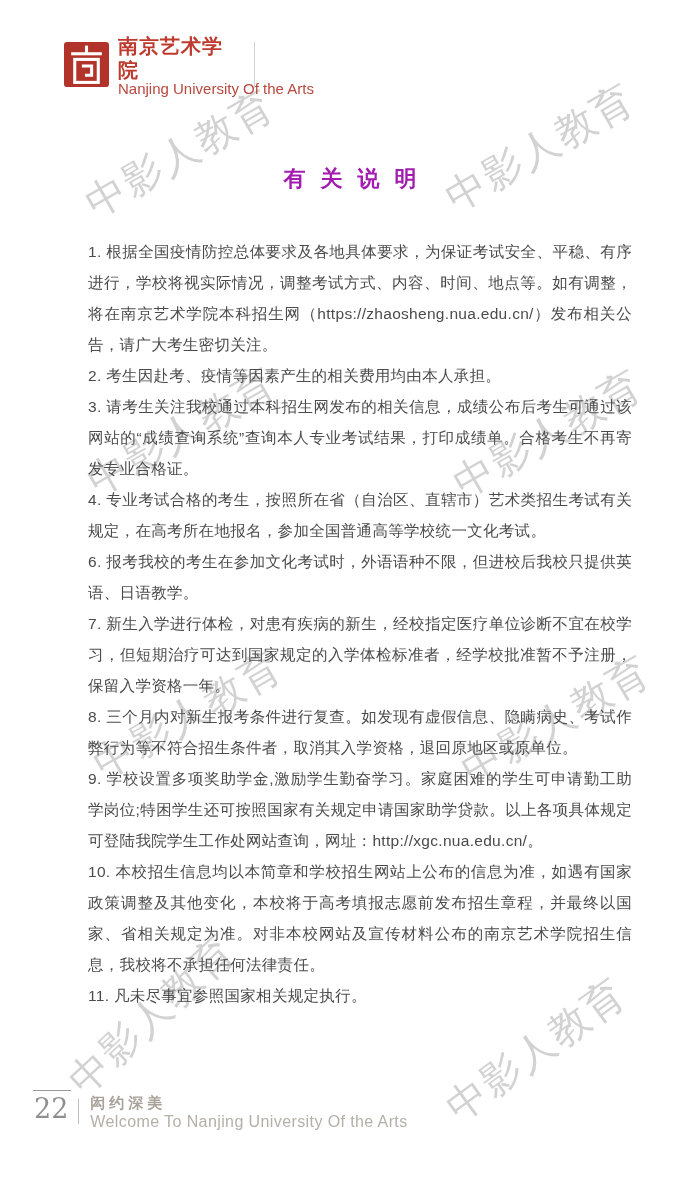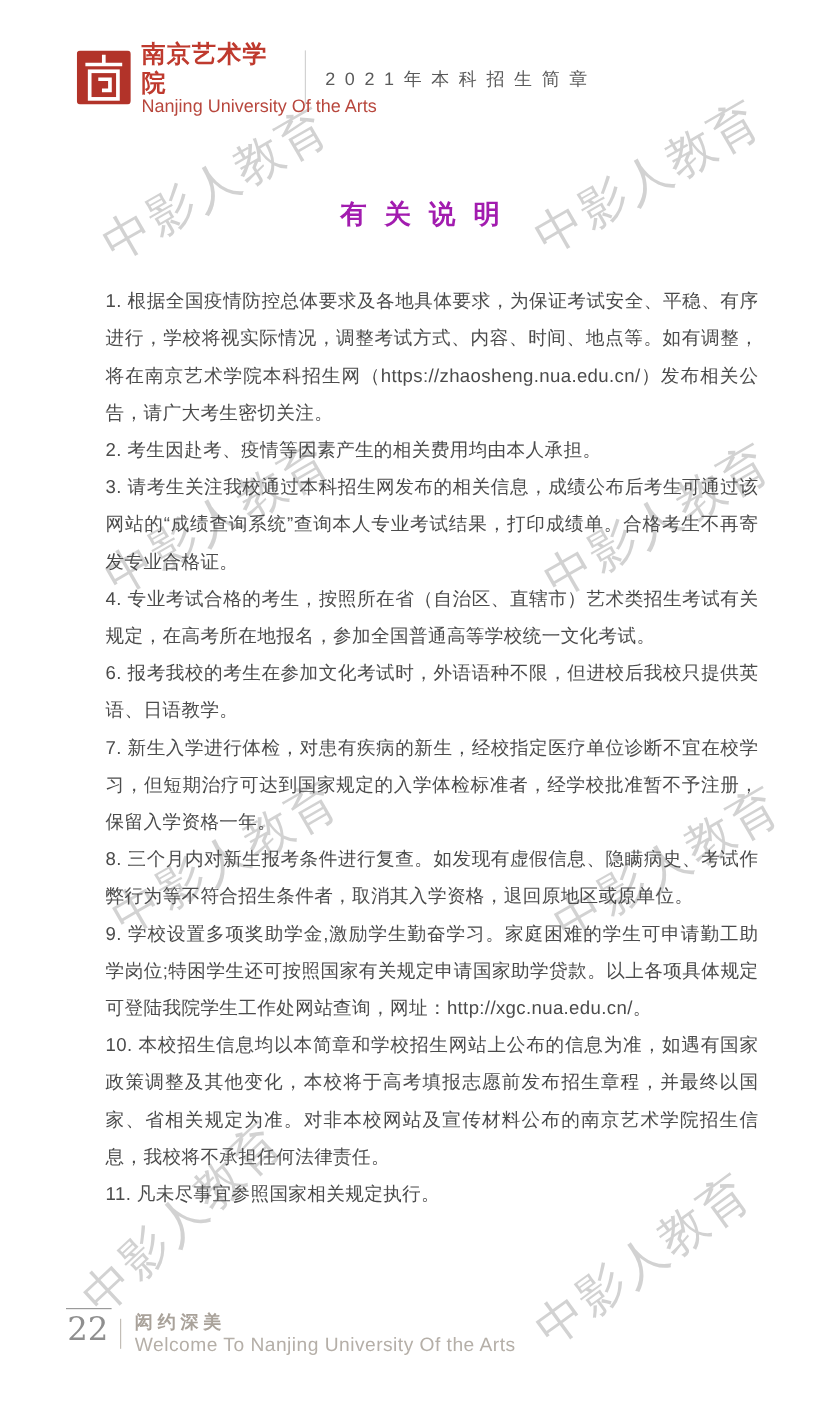--- a/index.html
+++ b/index.html
@@ -71,21 +71,21 @@
   .notes p{
     margin:0;
     color:#4b4b4b;
     font-size:15.5px;
     line-height:31px;
     text-align:justify;
     letter-spacing:0.3px;
   }
   
   .ftr{
-    position:absolute;left:55px;top:1090px;
+    position:absolute;left:33px;top:1090px;
     display:flex;align-items:flex-start;
     z-index:1;
   }
   .pageno{
     font-family:"DejaVu Serif","Liberation Serif",serif;
     font-size:27px;line-height:30px;color:#8f8f8f;
     border-top:1px solid #9a9a9a;
     padding:3px 3px 0 1px;
   }
   .ftr-div{width:1px;height:25px;background:#c2bdb6;margin:9px 11px 0 7px;}
@@ -124,21 +124,20 @@
         <line x1="7" y1="11.5" x2="37" y2="11.5"></line>
         <rect x="10.5" y="17" width="23" height="22.5"></rect>
         <path d="M17.5 23.5 h9.5 v9 h-6.5"></path>
       </g>
     </svg>
     <div class="logo-text">
       <div class="logo-cn">南京艺术学院</div>
       <div class="logo-en">Nanjing University Of the Arts</div>
     </div>
     <div class="hdr-div"></div>
-    <div class="edition">2021年本科招生简章</div>
   </div>
 
   <h1 class="doc-title">有关说明</h1>
 
   <div class="notes">
       <p>1. 根据全国疫情防控总体要求及各地具体要求，为保证考试安全、平稳、有序进行，学校将视实际情况，调整考试方式、内容、时间、地点等。如有调整，将在南京艺术学院本科招生网（https://zhaosheng.nua.edu.cn/）发布相关公告，请广大考生密切关注。</p>
       <p>2. 考生因赴考、疫情等因素产生的相关费用均由本人承担。</p>
       <p>3. 请考生关注我校通过本科招生网发布的相关信息，成绩公布后考生可通过该网站的“成绩查询系统”查询本人专业考试结果，打印成绩单。合格考生不再寄发专业合格证。</p>
       <p>4. 专业考试合格的考生，按照所在省（自治区、直辖市）艺术类招生考试有关规定，在高考所在地报名，参加全国普通高等学校统一文化考试。</p>
       <p>6. 报考我校的考生在参加文化考试时，外语语种不限，但进校后我校只提供英语、日语教学。</p>

